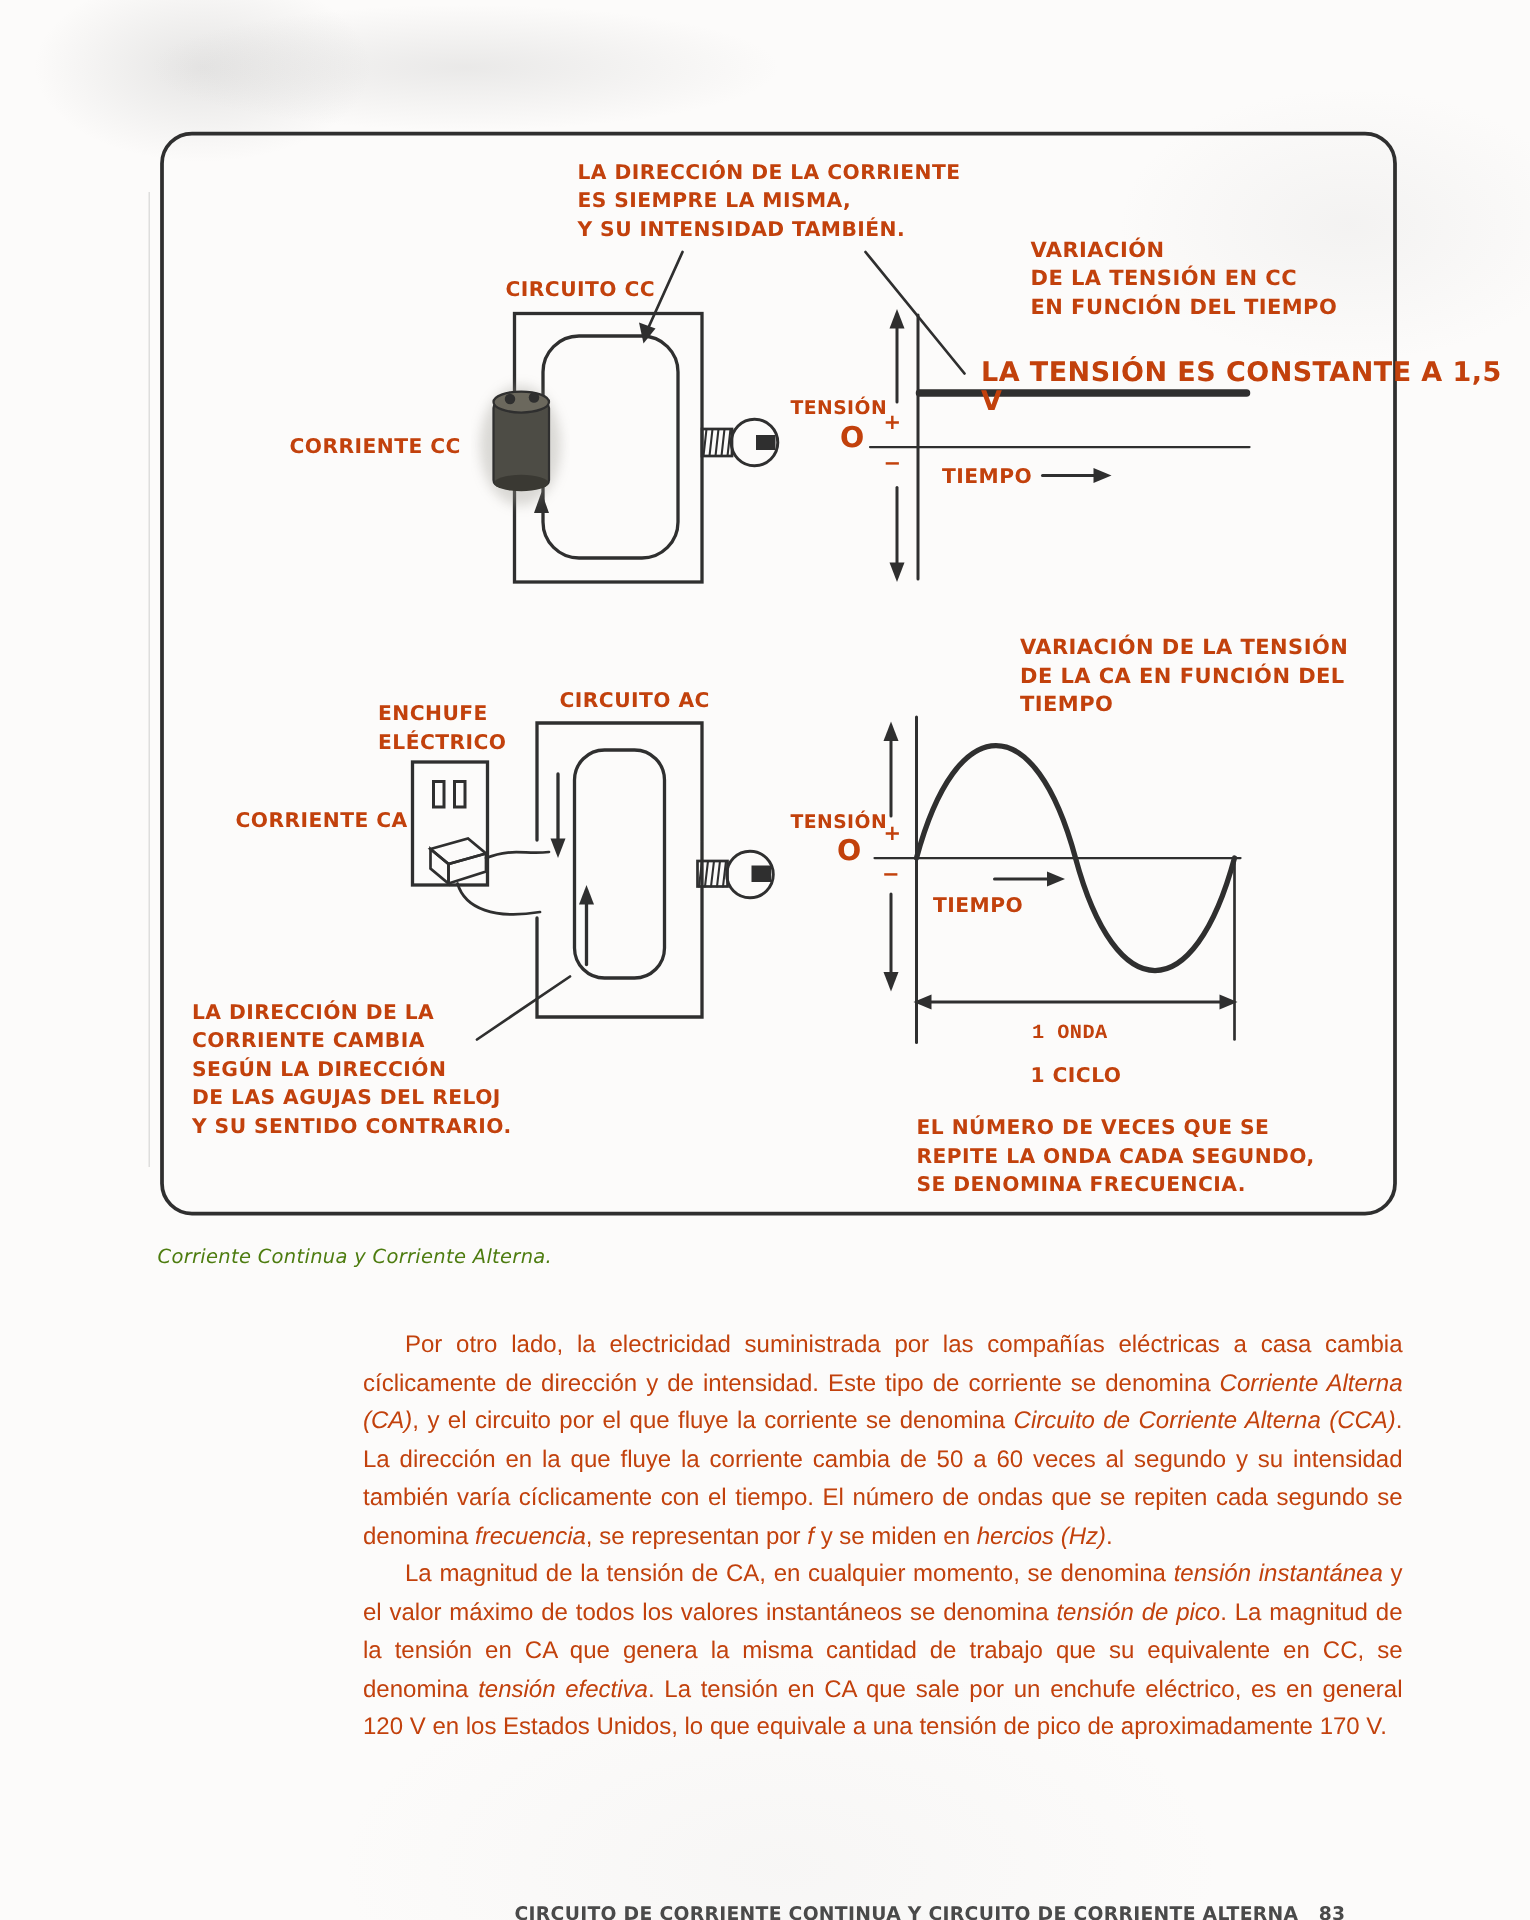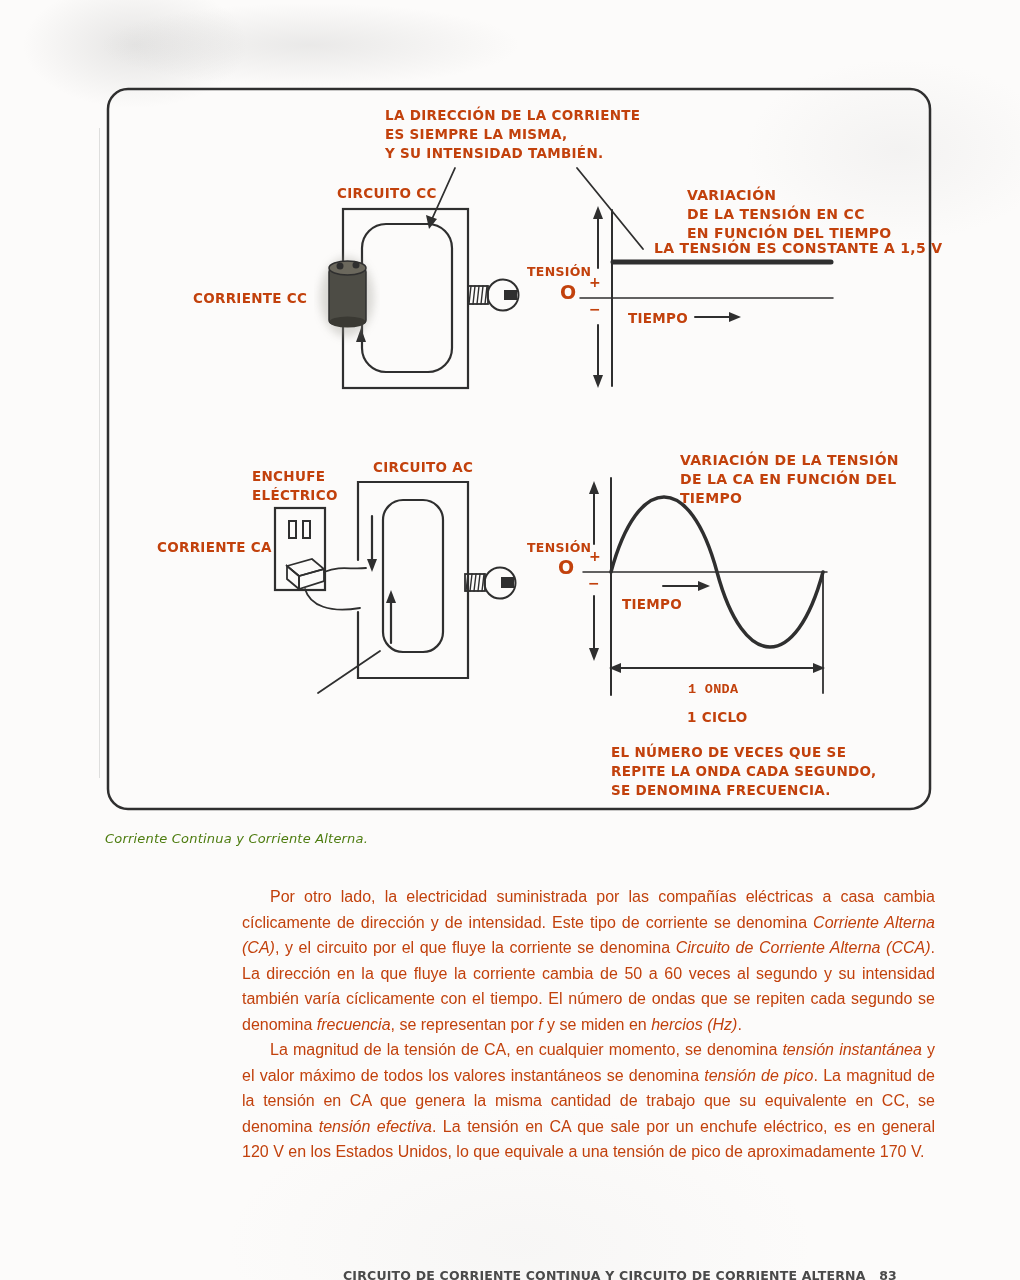--- a/index.html
+++ b/index.html
@@ -14,21 +14,21 @@
     font-family:"Liberation Sans",sans-serif;
   }
   .page{position:absolute;inset:0;}
   svg{position:absolute;left:0;top:0;pointer-events:none;}
   .ink{stroke:#2f2f2f;fill:none;}
   .flabel{
     position:absolute;
     font:700 13.5px/19px "DejaVu Sans",sans-serif;
     color:#c2410c;letter-spacing:.3px;white-space:pre-line;
   }
-  .ftitle{font-size:14px;margin-top:28px;}
+  .ftitle{font-size:14px;}
   .sign{font-size:14px;line-height:14px;}
   .origin{font-size:19px;line-height:19px;}
   .axis-label{font-size:12.5px;}
   .caption{
     position:absolute;left:105px;top:831px;
     font:italic 400 13px "DejaVu Sans",sans-serif;
     color:#4d7c0f;letter-spacing:.2px;
   }
   .bodytext{
     position:absolute;left:242px;top:884px;width:693px;
@@ -152,41 +152,46 @@
   </svg>
 
   <div class="flabel" style="left:385px;top:106px;">LA DIRECCIÓN DE LA CORRIENTE
 ES SIEMPRE LA MISMA,
 Y SU INTENSIDAD TAMBIÉN.</div>
   <div class="flabel" style="left:337px;top:184px;">CIRCUITO CC</div>
   <div class="flabel" style="left:193px;top:289px;">CORRIENTE CC</div>
   <div class="flabel ftitle" style="left:687px;top:158px;">VARIACIÓN
 DE LA TENSIÓN EN CC
 EN FUNCIÓN DEL TIEMPO</div>
-  <div class="flabel" style="left:654px;top:239px;font-size:14px;">LA TENSIÓN ES CONSTANTE A 1,5 V</div>
+  <div class="flabel" style="left:654px;top:239px;font-size:18px;">LA TENSIÓN ES CONSTANTE A 1,5 V</div>
   <div class="flabel axis-label" style="left:527px;top:262px;">TENSIÓN</div>
   <div class="flabel sign" style="left:589px;top:275px;">+</div>
   <div class="flabel origin" style="left:560px;top:283px;">O</div>
   <div class="flabel sign" style="left:589px;top:302px;">−</div>
   <div class="flabel" style="left:628px;top:309px;">TIEMPO</div>
 
   <div class="flabel" style="left:252px;top:467px;">ENCHUFE
 ELÉCTRICO</div>
   <div class="flabel" style="left:373px;top:458px;">CIRCUITO AC</div>
   <div class="flabel" style="left:157px;top:538px;">CORRIENTE CA</div>
   <div class="flabel ftitle" style="left:680px;top:423px;">VARIACIÓN DE LA TENSIÓN
 DE LA CA EN FUNCIÓN DEL
 TIEMPO</div>
   <div class="flabel axis-label" style="left:527px;top:538px;">TENSIÓN</div>
   <div class="flabel sign" style="left:589px;top:549px;">+</div>
   <div class="flabel origin" style="left:558px;top:558px;">O</div>
   <div class="flabel sign" style="left:588px;top:576px;">−</div>
   <div class="flabel" style="left:622px;top:595px;">TIEMPO</div>
   <div class="flabel" style="left:688px;top:680px;font-family:Liberation Mono, monospace;">1 ONDA</div>
   <div class="flabel" style="left:687px;top:708px;">1 CICLO</div>
+  <div class="flabel" style="left:128px;top:666px;">LA DIRECCIÓN DE LA
+CORRIENTE CAMBIA
+SEGÚN LA DIRECCIÓN
+DE LAS AGUJAS DEL RELOJ
+Y SU SENTIDO CONTRARIO.</div>
   <div class="flabel" style="left:611px;top:743px;">EL NÚMERO DE VECES QUE SE
 REPITE LA ONDA CADA SEGUNDO,
 SE DENOMINA FRECUENCIA.</div>
 
   <div class="caption">Corriente Continua y Corriente Alterna.</div>
 
   <div class="bodytext">
     <p><span>Por otro lado, la electricidad suministrada por las compañías eléctricas a casa cambia cíclicamente de dirección y de intensidad. Este tipo de corriente se denomina </span><span class="it">Corriente Alterna (CA)</span><span>, y el circuito por el que fluye la corriente se denomina </span><span class="it">Circuito de Corriente Alterna (CCA)</span><span>. La dirección en la que fluye la corriente cambia de 50 a 60 veces al segundo y su intensidad también varía cíclicamente con el tiempo. El número de ondas que se repiten cada segundo se denomina </span><span class="it">frecuencia</span><span>, se representan por </span><span class="it">f</span><span> y se miden en </span><span class="it">hercios (Hz)</span><span>.</span></p>
     <p><span>La magnitud de la tensión de CA, en cualquier momento, se denomina </span><span class="it">tensión instantánea</span><span> y el valor máximo de todos los valores instantáneos se denomina </span><span class="it">tensión de pico</span><span>. La magnitud de la tensión en CA que genera la misma cantidad de trabajo que su equivalente en CC, se denomina </span><span class="it">tensión efectiva</span><span>. La tensión en CA que sale por un enchufe eléctrico, es en general 120 V en los Estados Unidos, lo que equivale a una tensión de pico de aproximadamente 170 V.</span></p>
   </div>

